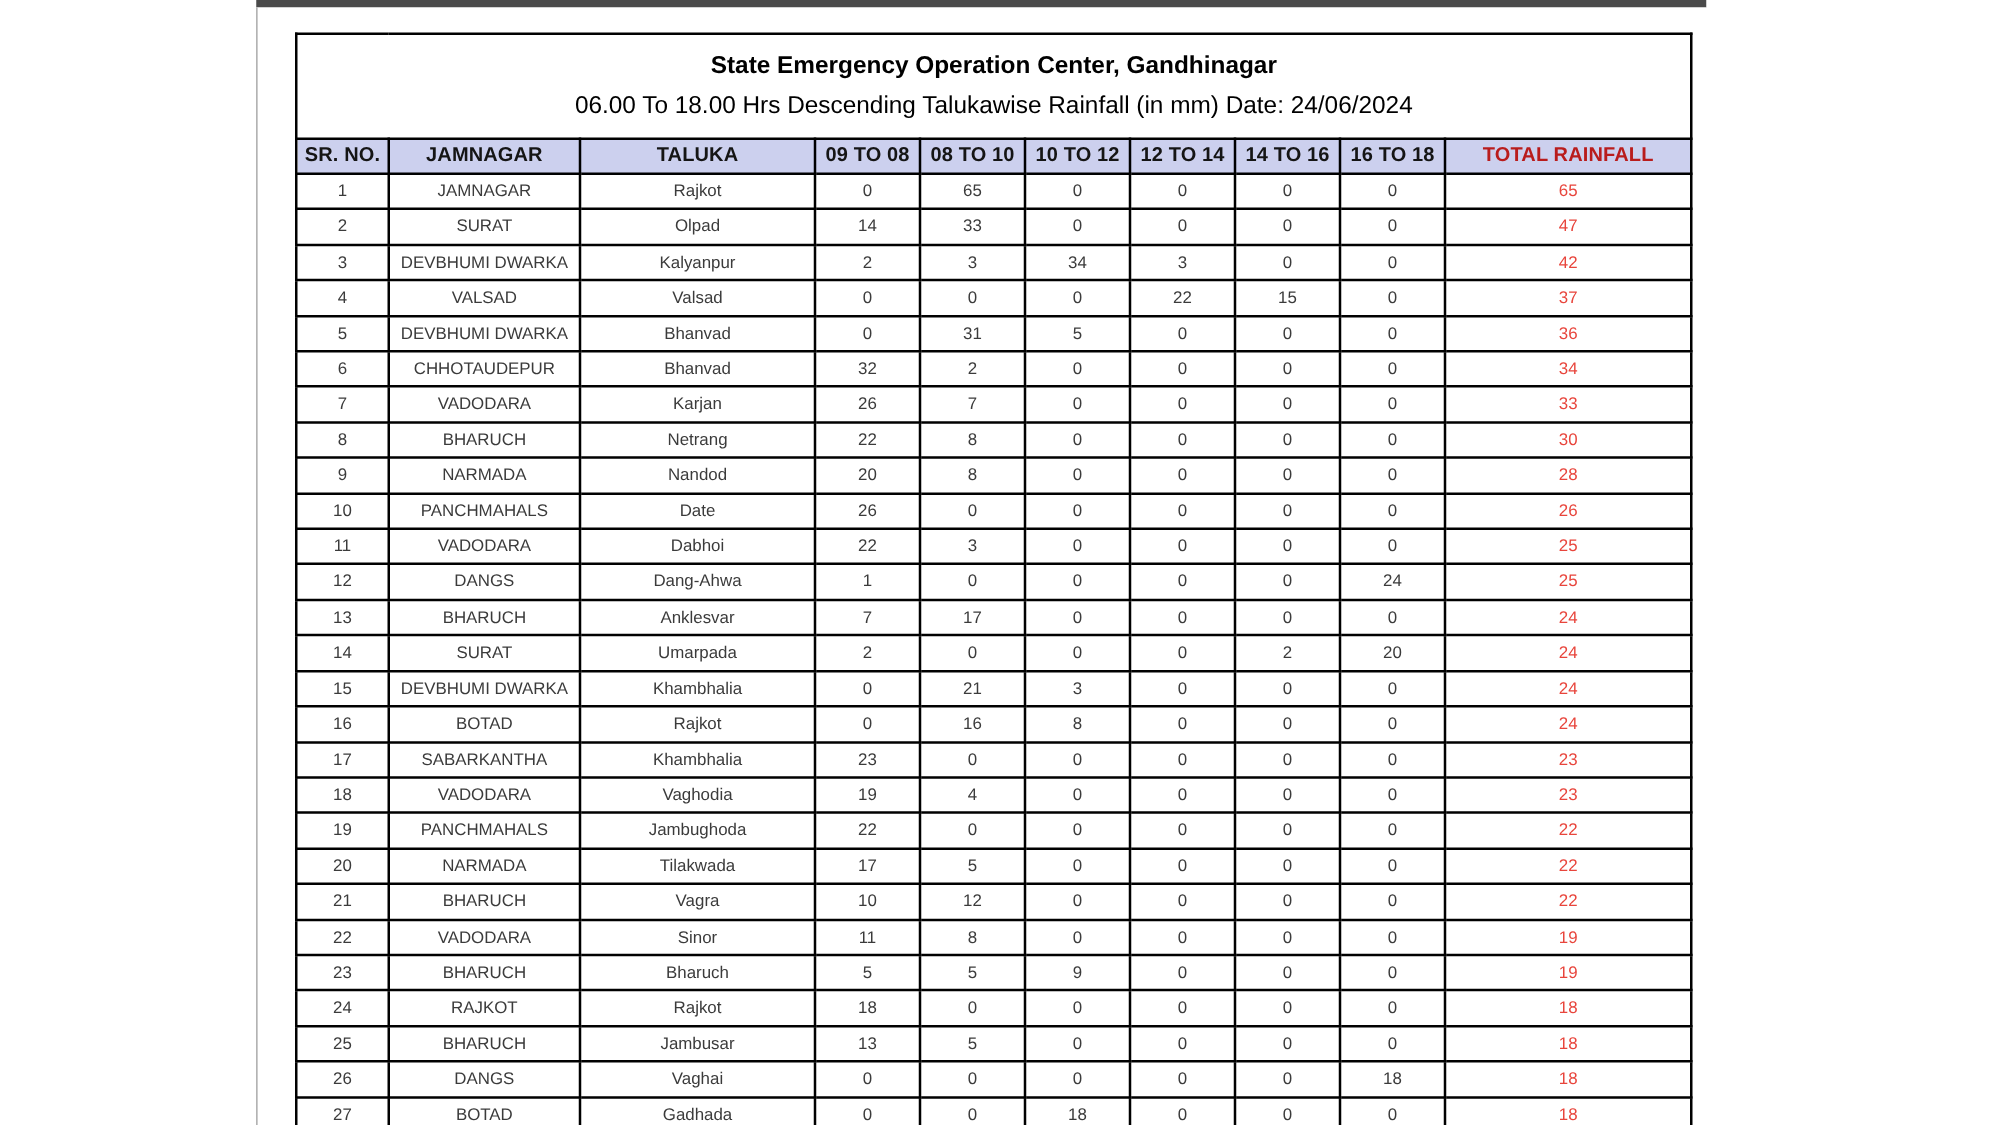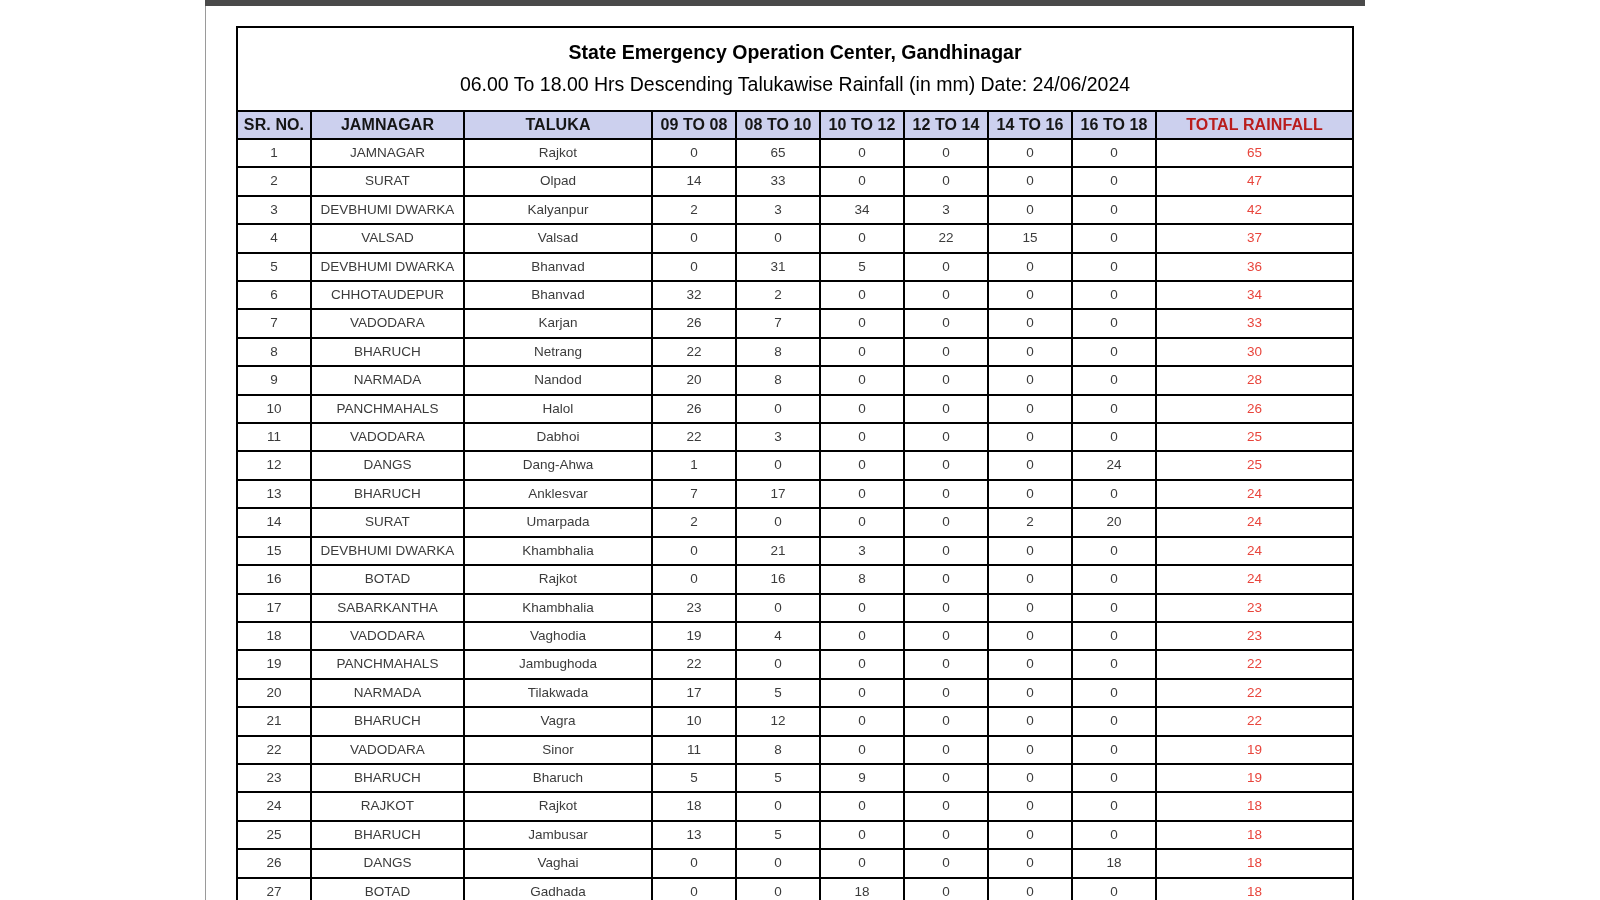--- a/index.html
+++ b/index.html
@@ -267,21 +267,21 @@
             <td>8</td>
             <td>0</td>
             <td>0</td>
             <td>0</td>
             <td>0</td>
             <td class="total-cell">28</td>
           </tr>
           <tr>
             <td>10</td>
             <td>PANCHMAHALS</td>
-            <td>Halol</td>
+            <td>Date</td>
             <td>26</td>
             <td>0</td>
             <td>0</td>
             <td>0</td>
             <td>0</td>
             <td>0</td>
             <td class="total-cell">26</td>
           </tr>
           <tr>
             <td>11</td>

